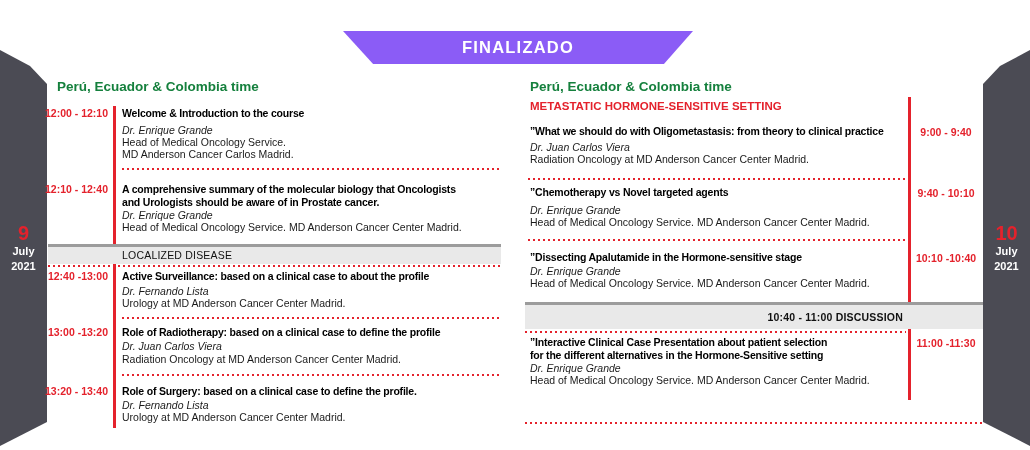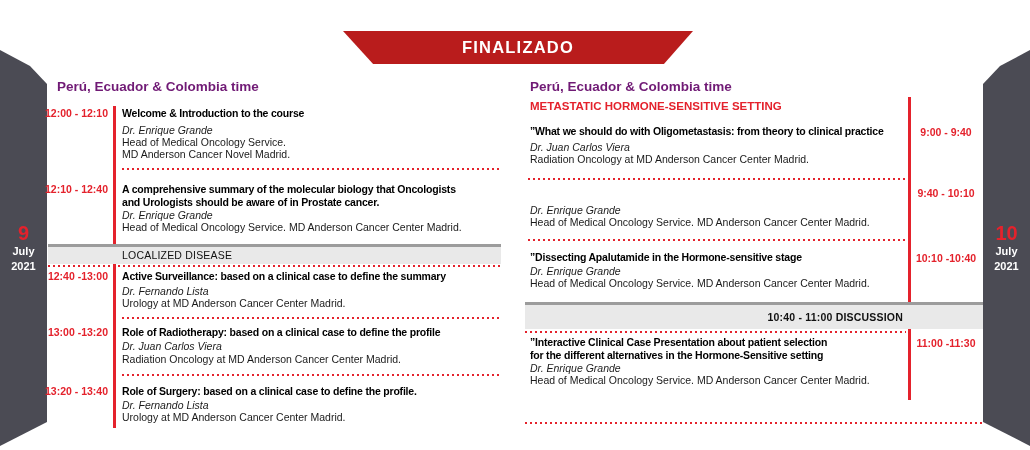--- a/index.html
+++ b/index.html
@@ -6,37 +6,37 @@
   .page{
     position:relative;
     width:1030px;height:450px;
     background:#ffffff;
     font-family:"Liberation Sans", sans-serif;
     overflow:hidden;
   }
   
   .banner{
     position:absolute;left:343px;top:31px;width:350px;height:33px;
-    background:#b91c1c;
+    background:#8b5cf6;
     clip-path:polygon(0 0,100% 0,91.7% 100%,8.6% 100%);
     color:#ffffff;font-weight:bold;font-size:16.5px;letter-spacing:1.2px;
     text-align:center;line-height:33px;
   }
   
   .ribbon{
     position:absolute;top:0;width:47px;height:450px;background:#4b4b54;
     color:#ffffff;
   }
   .ribbon.left{left:0;clip-path:polygon(0 50px,30px 66px,47px 84px,47px 422px,0 446px);}
   .ribbon.right{left:983px;clip-path:polygon(47px 50px,17px 66px,0 84px,0 422px,47px 446px);}
   .ribbon-text{position:absolute;top:222px;left:0;width:100%;text-align:center;}
   .ribbon-day{font-size:20px;font-weight:bold;color:#e4222c;line-height:22px;}
   .ribbon-month,.ribbon-year{font-size:11px;font-weight:bold;line-height:15px;}
   
-  .tz-heading{position:absolute;font-size:13.5px;font-weight:bold;color:#701a75;white-space:pre;}
+  .tz-heading{position:absolute;font-size:13.5px;font-weight:bold;color:#15803d;white-space:pre;}
   .section-heading{position:absolute;font-size:11.5px;font-weight:bold;color:#e4222c;white-space:pre;}
   .vline{position:absolute;width:3px;background:#e4222c;z-index:1;}
   .time{position:absolute;font-size:10.5px;font-weight:bold;color:#e4222c;white-space:pre;}
   .time.l{left:18px;width:90px;text-align:right;}
   .time.r{left:911px;width:70px;text-align:center;}
   .title{position:absolute;font-size:10.5px;font-weight:bold;color:#000;line-height:13px;white-space:pre;letter-spacing:-0.2px;}
   .speaker{position:absolute;font-size:10.5px;font-style:italic;color:#1a1a1a;line-height:12px;white-space:pre;}
   .affil{position:absolute;font-size:10.5px;color:#1a1a1a;line-height:12px;white-space:pre;}
   .dotted{
     position:absolute;height:2px;z-index:0;
@@ -77,34 +77,34 @@
     </div>
   </div>
 
   <div class="tz-heading" style="left:57px;top:79px">Perú, Ecuador &amp; Colombia time</div>
   <div class="vline" style="left:113px;top:106px;height:322px"></div>
 
   <div class="time l" style="top:107px">12:00 - 12:10</div>
   <div class="title" style="left:122px;top:107px">Welcome &amp; Introduction to the course</div>
   <div class="speaker" style="left:122px;top:124px">Dr. Enrique Grande</div>
   <div class="affil" style="left:122px;top:136px">Head of Medical Oncology Service.
-MD Anderson Cancer Novel Madrid.</div>
+MD Anderson Cancer Carlos Madrid.</div>
   <div class="dotted" style="left:122px;top:168px;width:378px"></div>
 
   <div class="time l" style="top:183px">12:10 - 12:40</div>
   <div class="title" style="left:122px;top:183px">A comprehensive summary of the molecular biology that Oncologists
 and Urologists should be aware of in Prostate cancer.</div>
   <div class="speaker" style="left:122px;top:209px">Dr. Enrique Grande</div>
   <div class="affil" style="left:122px;top:221px">Head of Medical Oncology Service. MD Anderson Cancer Center Madrid.</div>
 
   <div class="graybar bar-localized">LOCALIZED DISEASE</div>
   <div class="dotted" style="left:48px;top:265px;width:452px"></div>
 
   <div class="time l" style="top:270px">12:40 -13:00</div>
-  <div class="title" style="left:122px;top:270px">Active Surveillance: based on a clinical case to define the summary</div>
+  <div class="title" style="left:122px;top:270px">Active Surveillance: based on a clinical case to about the profile</div>
   <div class="speaker" style="left:122px;top:285px">Dr. Fernando Lista</div>
   <div class="affil" style="left:122px;top:297px">Urology at MD Anderson Cancer Center Madrid.</div>
   <div class="dotted" style="left:122px;top:317px;width:378px"></div>
 
   <div class="time l" style="top:326px">13:00 -13:20</div>
   <div class="title" style="left:122px;top:326px">Role of Radiotherapy: based on a clinical case to define the profile</div>
   <div class="speaker" style="left:122px;top:340px">Dr. Juan Carlos Viera</div>
   <div class="affil" style="left:122px;top:353px">Radiation Oncology at MD Anderson Cancer Center Madrid.</div>
   <div class="dotted" style="left:122px;top:374px;width:378px"></div>
 
@@ -116,20 +116,21 @@
   <div class="tz-heading" style="left:530px;top:79px">Perú, Ecuador &amp; Colombia time</div>
   <div class="section-heading" style="left:530px;top:100px">METASTATIC HORMONE-SENSITIVE SETTING</div>
   <div class="vline" style="left:908px;top:97px;height:303px"></div>
 
   <div class="title" style="left:530px;top:125px">”What we should do with Oligometastasis: from theory to clinical practice</div>
   <div class="time r" style="top:126px">9:00 - 9:40</div>
   <div class="speaker" style="left:530px;top:141px">Dr. Juan Carlos Viera</div>
   <div class="affil" style="left:530px;top:153px">Radiation Oncology at MD Anderson Cancer Center Madrid.</div>
   <div class="dotted" style="left:528px;top:178px;width:378px"></div>
 
+  <div class="title" style="left:530px;top:186px">”Chemotherapy vs Novel targeted agents</div>
   <div class="time r" style="top:187px">9:40 - 10:10</div>
   <div class="speaker" style="left:530px;top:204px">Dr. Enrique Grande</div>
   <div class="affil" style="left:530px;top:216px">Head of Medical Oncology Service. MD Anderson Cancer Center Madrid.</div>
   <div class="dotted" style="left:528px;top:239px;width:378px"></div>
 
   <div class="title" style="left:530px;top:251px">”Dissecting Apalutamide in the Hormone-sensitive stage</div>
   <div class="time r" style="top:252px">10:10 -10:40</div>
   <div class="speaker" style="left:530px;top:265px">Dr. Enrique Grande</div>
   <div class="affil" style="left:530px;top:277px">Head of Medical Oncology Service. MD Anderson Cancer Center Madrid.</div>
 

